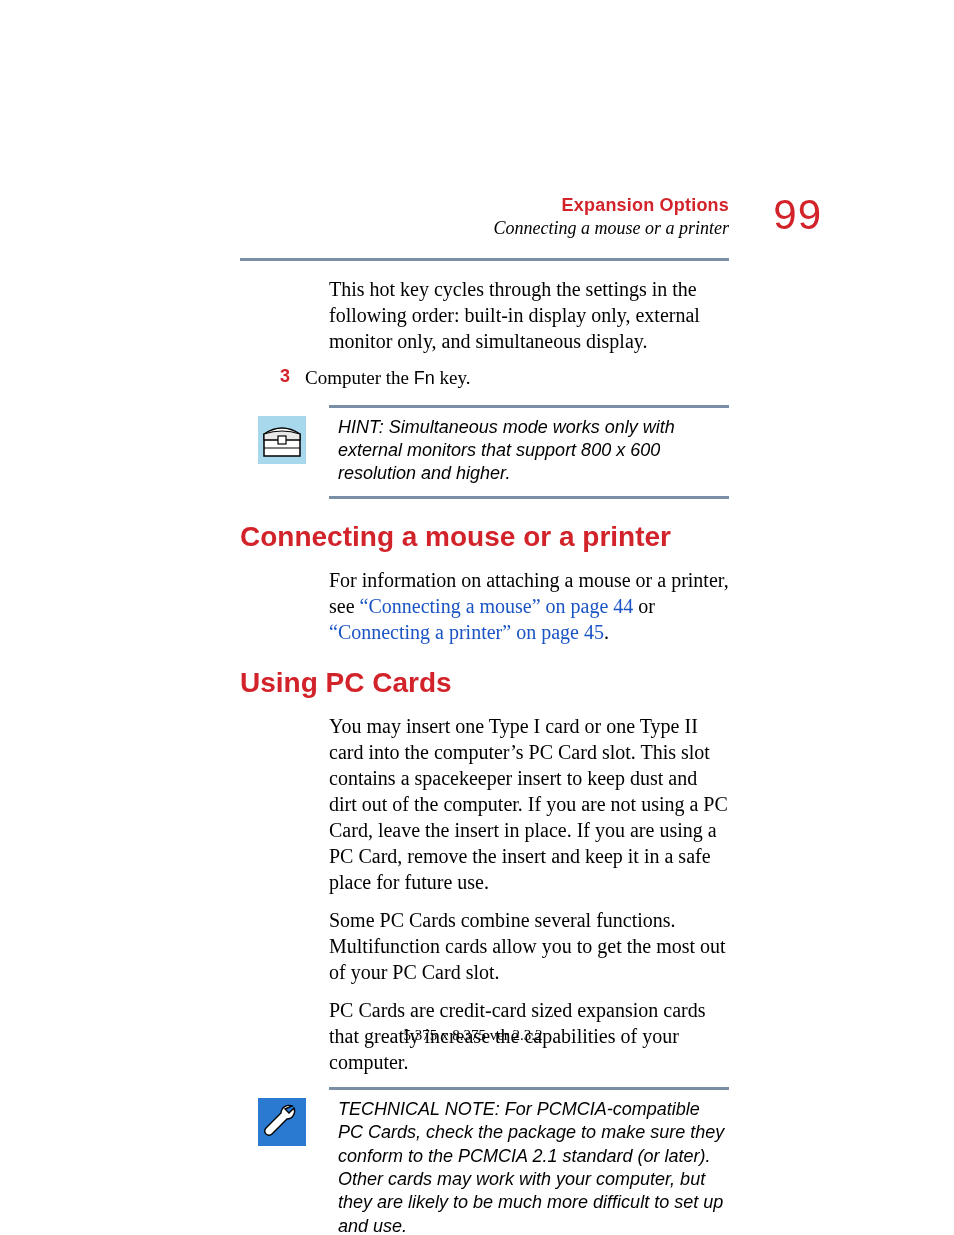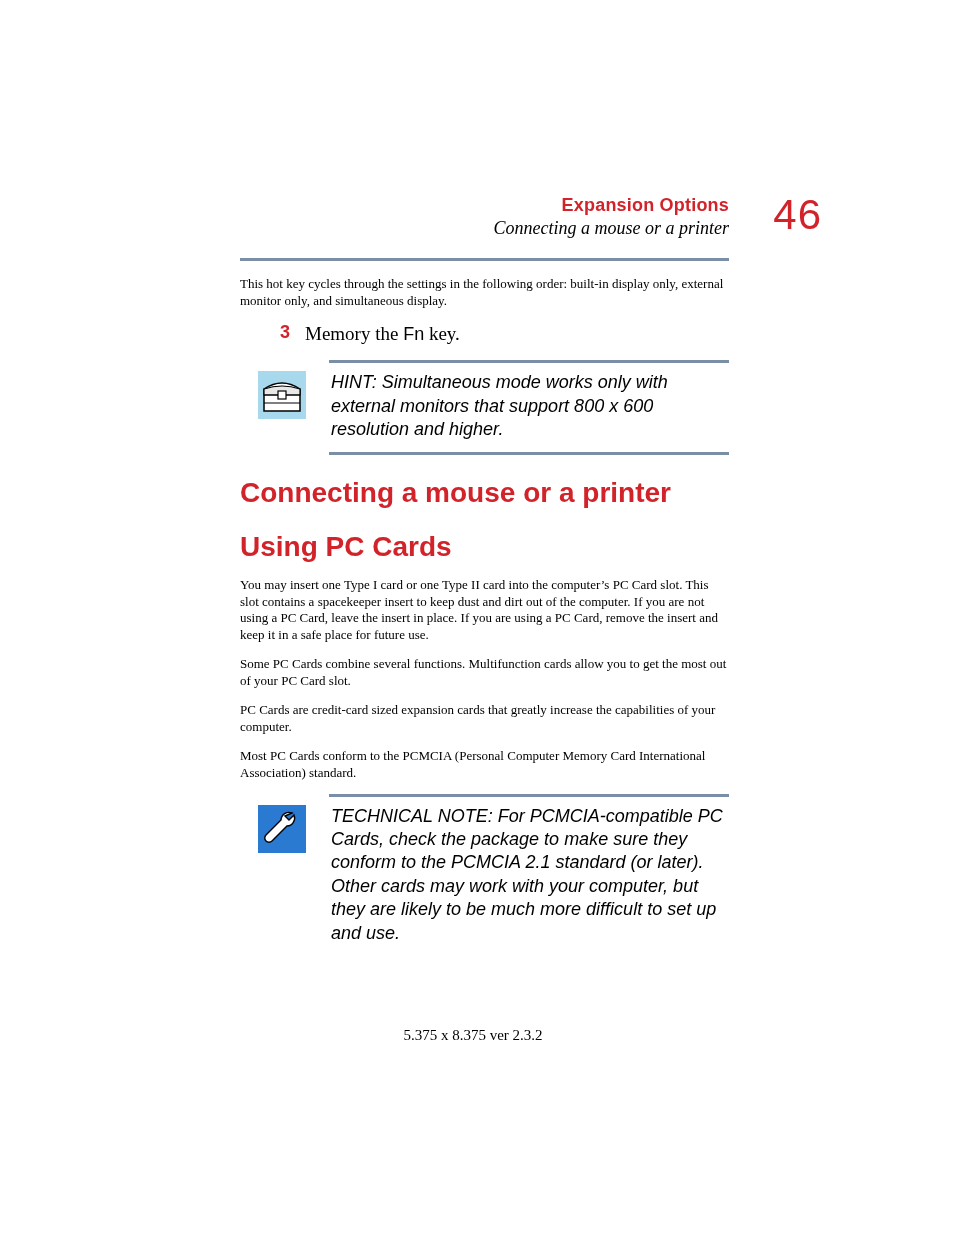--- a/index.html
+++ b/index.html
@@ -10,64 +10,64 @@
   .header { position: absolute; left: 240px; right: 225px; top: 195px; text-align: right; }
   .chapter-title { font-family: Arial, Helvetica, sans-serif; font-weight: bold; color: #d2232a; font-size: 18px; letter-spacing: 0.2px; }
   .section-subtitle { font-family: "Times New Roman", Times, serif; font-style: italic; color: #000; font-size: 18px; margin-top: 2px; }
   .page-number { position: absolute; font-family: Arial, Helvetica, sans-serif; font-weight: 400; color: #d2232a; font-size: 42px; right: -93px; top: -4px; letter-spacing: 1px; }
 
   .rule { position: absolute; height: 3px; background: #7a8ea6; }
   .rule-top { left: 240px; right: 225px; top: 258px; }
 
   .content { position: absolute; left: 240px; right: 225px; top: 276px; }
 
-  .body-para { font-size: 13px; line-height: 1.3; margin-bottom: 12px; }
+  .body-para { font-size: 20px; line-height: 1.3; margin-left: 89px; margin-bottom: 12px; }
 
   .step { display: flex; margin-bottom: 14px; }
   .step-num { font-family: Arial, Helvetica, sans-serif; font-weight: bold; color: #d2232a; width: 55px; text-align: right; padding-right: 15px; font-size: 18px; flex-shrink: 0; margin-left: 10px; }
   .step-body { font-size: 19px; line-height: 1.3; }
   .sans-frag { font-family: Arial, Helvetica, sans-serif; font-size: 18px; }
 
   .note-block { position: relative; margin-top: 8px; margin-bottom: 16px; }
   .note-rule { height: 3px; background: #7a8ea6; margin-left: 89px; }
   .note-body { display: flex; padding: 8px 0 10px 0; }
   .note-icon { width: 58px; flex-shrink: 0; margin-left: 18px; margin-top: 0px; }
-  .note-text { font-family: Arial, Helvetica, sans-serif; font-style: italic; font-size: 18px; line-height: 1.3; margin-left: 15px; }
+  .note-text { font-family: Arial, Helvetica, sans-serif; font-style: italic; font-size: 18px; line-height: 1.3; margin-left: 22px; }
 
   .heading1 { font-family: Arial, Helvetica, sans-serif; font-weight: bold; color: #d2232a; font-size: 28px; margin-top: 22px; margin-bottom: 14px; margin-left: 0; }
 
   .link { color: #1a54c4; }
 
   .footer { position: absolute; left: 0; right: 8px; bottom: 40px; text-align: center; font-size: 15px; font-family: "Times New Roman", Times, serif; color: #000; }
 
   
   .icon-hint svg { width: 48px; height: 48px; }
   .icon-tech svg { width: 48px; height: 48px; }
 </style>
 </head>
 <body>
 
 <div class="page">
 
   <div class="header">
     <div class="chapter-title">Expansion Options</div>
     <div class="section-subtitle">Connecting a mouse or a printer</div>
-    <div class="page-number">46</div>
+    <div class="page-number">99</div>
   </div>
 
   <div class="rule rule-top"></div>
 
   <div class="content">
 
     <div class="body-para">This hot key cycles through the settings in the following order: built-in display only, external monitor only, and simultaneous display.</div>
 
     <div class="step">
       <div class="step-num">3</div>
       <div class="step-body">
-        <span>Memory the </span><span class="sans-frag">Fn</span><span> key.</span>
+        <span>Computer the </span><span class="sans-frag">Fn</span><span> key.</span>
       </div>
     </div>
 
     <div class="note-block">
       <div class="note-rule"></div>
       <div class="note-body">
         <div class="note-icon icon-hint">
           <svg viewBox="0 0 48 48">
             <rect x="0" y="0" width="48" height="48" fill="#a7d8ec"></rect>
             <path d="M6 18 Q24 6 42 18 L42 40 L6 40 Z" fill="#fff" stroke="#000" stroke-width="1.5"></path>
@@ -77,27 +77,29 @@
             <rect x="20" y="20" width="8" height="8" fill="#fff" stroke="#000" stroke-width="1.2"></rect>
           </svg>
         </div>
         <div class="note-text">HINT: Simultaneous mode works only with external monitors that support 800 x 600 resolution and higher.</div>
       </div>
       <div class="note-rule"></div>
     </div>
 
     <div class="heading1">Connecting a mouse or a printer</div>
 
+    <div class="body-para">
+      <span>For information on attaching a mouse or a printer, see </span><span class="link">“Connecting a mouse” on page 44</span><span> or </span><span class="link">“Connecting a printer” on page 45</span><span>.</span>
+    </div>
 
     <div class="heading1">Using PC Cards</div>
 
     <div class="body-para">You may insert one Type I card or one Type II card into the computer’s PC Card slot. This slot contains a spacekeeper insert to keep dust and dirt out of the computer. If you are not using a PC Card, leave the insert in place. If you are using a PC Card, remove the insert and keep it in a safe place for future use.</div>
     <div class="body-para">Some PC Cards combine several functions. Multifunction cards allow you to get the most out of your PC Card slot.</div>
     <div class="body-para">PC Cards are credit-card sized expansion cards that greatly increase the capabilities of your computer.</div>
-    <div class="body-para">Most PC Cards conform to the PCMCIA (Personal Computer Memory Card International Association) standard.</div>
 
     <div class="note-block">
       <div class="note-rule"></div>
       <div class="note-body">
         <div class="note-icon icon-tech">
           <svg viewBox="0 0 48 48">
             <rect x="0" y="0" width="48" height="48" fill="#2a7ad1"></rect>
             <path d="M34 8 a8 8 0 0 0 -11 7 l-15 15 a4 4 0 0 0 6 6 l15 -15 a8 8 0 0 0 7 -11 l-5 5 -4 -4 z" fill="#fff" stroke="#000" stroke-width="1.4"></path>
           </svg>
         </div>

